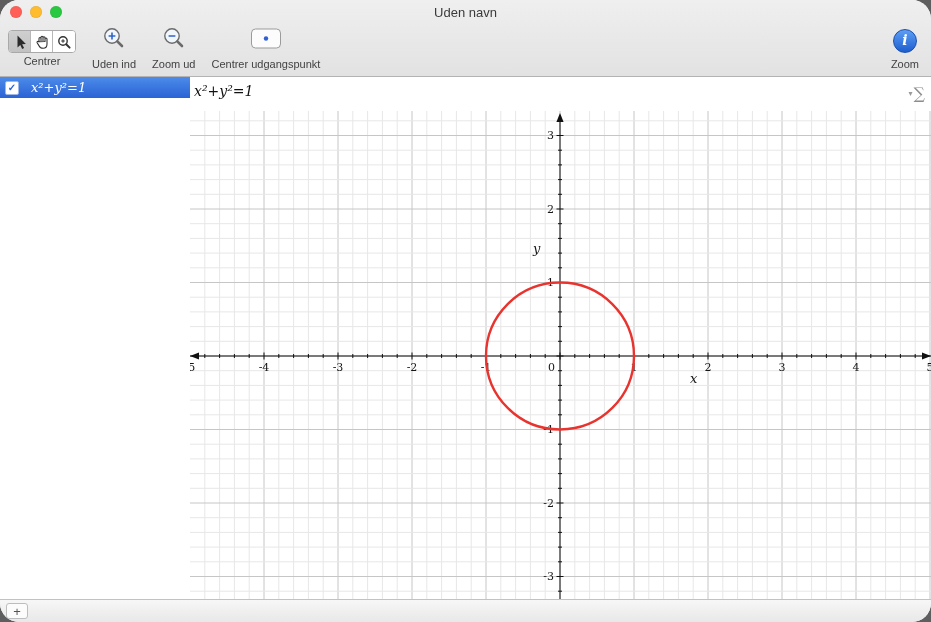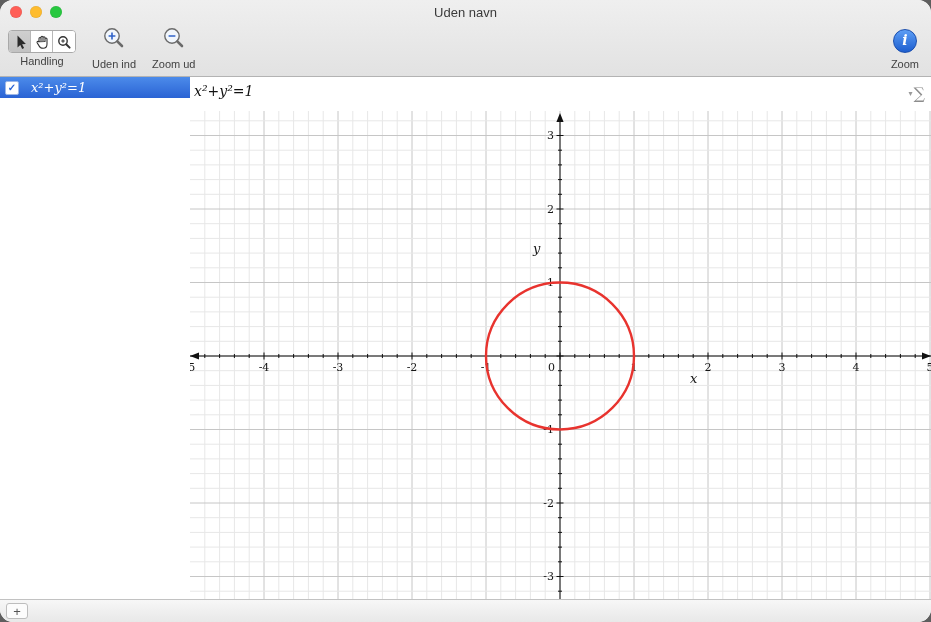--- a/index.html
+++ b/index.html
@@ -1,17 +1,17 @@
 <!DOCTYPE html>
 <html><head>
 <meta charset="utf-8">
 <style>
   html,body{margin:0;padding:0;}
   body{width:931px;height:622px;overflow:hidden;background:#5e5e5e;font-family:"Liberation Sans",sans-serif;}
-  .window{position:relative;width:931px;height:622px;border-radius:13px;overflow:hidden;background:#fff;}
+  .window{position:relative;width:931px;height:622px;border-radius:19px;overflow:hidden;background:#fff;}
 
   
   .chrome{position:absolute;top:0;left:0;right:0;height:76px;background:linear-gradient(#efefef,#e2e2e2);border-bottom:1px solid #b3b3b3;}
   .titlebar{position:relative;height:24px;}
   .traffic{position:absolute;top:6px;left:10px;display:flex;gap:8px;}
   .light{width:12px;height:12px;border-radius:50%;display:inline-block;box-shadow:inset 0 0 1px rgba(0,0,0,.25);}
   .light.red{background:#ff5f57;}
   .light.yellow{background:#febc2e;}
   .light.green{background:#28c840;}
   .title{text-align:center;line-height:25px;font-size:13px;color:#3a3a3a;}
@@ -78,21 +78,21 @@
           </button>
           <button class="seg-btn">
             <svg width="18" height="18" viewBox="0 0 18 18">
               <circle cx="8" cy="8" r="4.2" fill="none" stroke="#333" stroke-width="1.4"></circle>
               <line x1="8" y1="6.2" x2="8" y2="9.8" stroke="#333" stroke-width="1.1"></line>
               <line x1="6.2" y1="8" x2="9.8" y2="8" stroke="#333" stroke-width="1.1"></line>
               <line x1="11.2" y1="11.2" x2="14.6" y2="14.6" stroke="#333" stroke-width="2" stroke-linecap="round"></line>
             </svg>
           </button>
         </div>
-        <div class="tool-label">Handling</div>
+        <div class="tool-label">Centrer</div>
       </div>
 
       <div class="tool">
         <button class="icon-btn tool-icon-slot">
           <svg width="26" height="28" viewBox="0 0 26 28">
             <circle cx="11" cy="11" r="7.2" fill="#f1f6fc" stroke="#6b6b6b" stroke-width="1.4"></circle>
             <line x1="7.6" y1="11" x2="14.4" y2="11" stroke="#2f62c9" stroke-width="1.6"></line>
             <line x1="11" y1="7.6" x2="11" y2="14.4" stroke="#2f62c9" stroke-width="1.6"></line>
             <line x1="16.3" y1="16.3" x2="21" y2="21" stroke="#6b6b6b" stroke-width="2.6" stroke-linecap="round"></line>
           </svg>
@@ -104,20 +104,29 @@
         <button class="icon-btn tool-icon-slot">
           <svg width="26" height="28" viewBox="0 0 26 28">
             <circle cx="11" cy="11" r="7.2" fill="#f1f6fc" stroke="#6b6b6b" stroke-width="1.4"></circle>
             <line x1="7.6" y1="11" x2="14.4" y2="11" stroke="#2f62c9" stroke-width="1.6"></line>
             <line x1="16.3" y1="16.3" x2="21" y2="21" stroke="#6b6b6b" stroke-width="2.6" stroke-linecap="round"></line>
           </svg>
         </button>
         <div class="tool-label">Zoom ud</div>
       </div>
 
+      <div class="tool">
+        <button class="icon-btn tool-icon-slot">
+          <svg width="32" height="24" viewBox="0 0 32 24">
+            <rect x="1.5" y="2" width="29" height="19" rx="4" fill="#fcfcfc" stroke="#9b9b9b"></rect>
+            <circle cx="16" cy="11.5" r="2.2" fill="#2e5fd6"></circle>
+          </svg>
+        </button>
+        <div class="tool-label">Centrer udgangspunkt</div>
+      </div>
 
 
       <div class="tool right">
         <button class="icon-btn tool-icon-slot">
           <div class="info-circle">i</div>
         </button>
         <div class="tool-label">Zoom</div>
       </div>
 
     </div>

